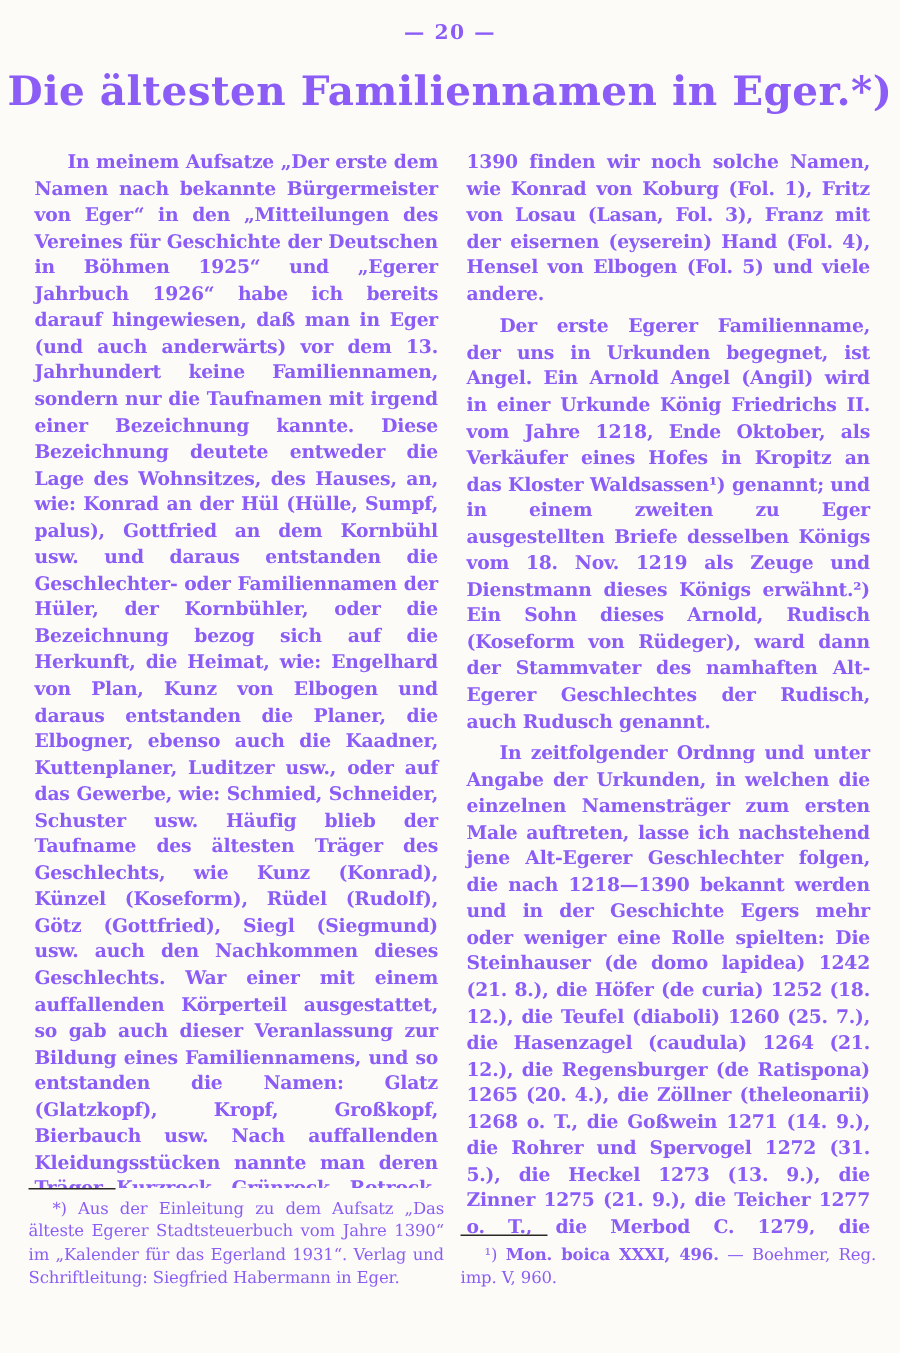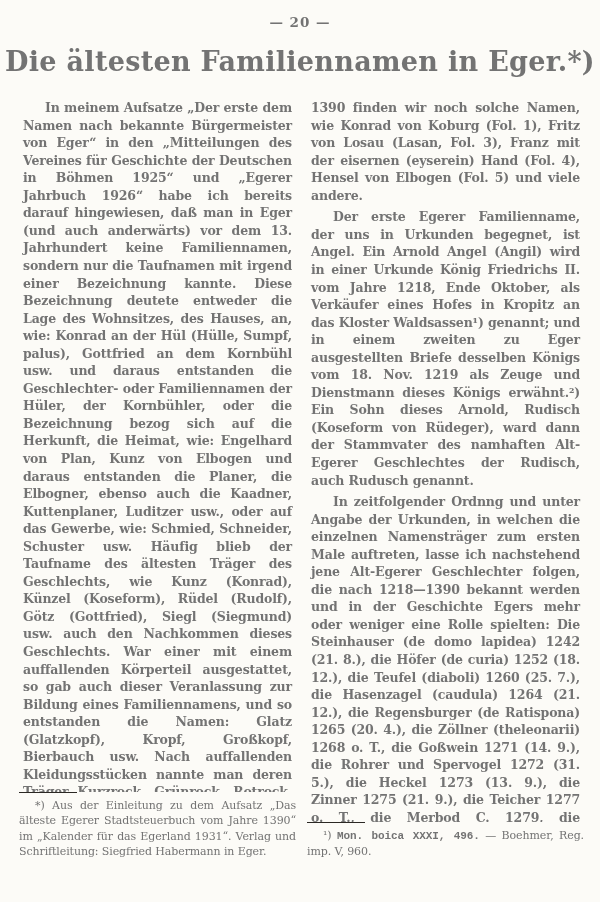--- a/index.html
+++ b/index.html
@@ -1,21 +1,21 @@
 <!DOCTYPE html>
 <html lang="de"><head>
 <meta charset="utf-8">
 <style>
   html,body { margin:0; padding:0; background:#d8d5cf; }
   .page {
     position:relative;
     width:600px; height:902px;
     margin:0 auto;
     background:#fcfbf7;
-    color:#737373;
+    color:#8b5cf6;
     font-family:"DejaVu Serif", serif;
     overflow:hidden;
     box-sizing:border-box;
   }
   .page-number {
     text-align:center;
     font-size:13.5px;
     font-weight:700;
     letter-spacing:1px;
     padding-top:14px;
@@ -68,21 +68,21 @@
     margin:0 0 5px 0;
   }
   .footnotes p {
     margin:0;
     text-align:justify;
     font-size:11px;
     line-height:15.2px;
     text-indent:16px;
     letter-spacing:-0.1px;
   }
-  .fn-bold { font-weight:700;font-family:Liberation Mono, monospace; }
+  .fn-bold { font-weight:700; }
 </style>
 </head>
 <body>
 
 <div class="page">
 
   <div class="page-number">— 20 —</div>
 
   <h1 class="article-title">Die ältesten Familiennamen in Eger.*)</h1>
 

